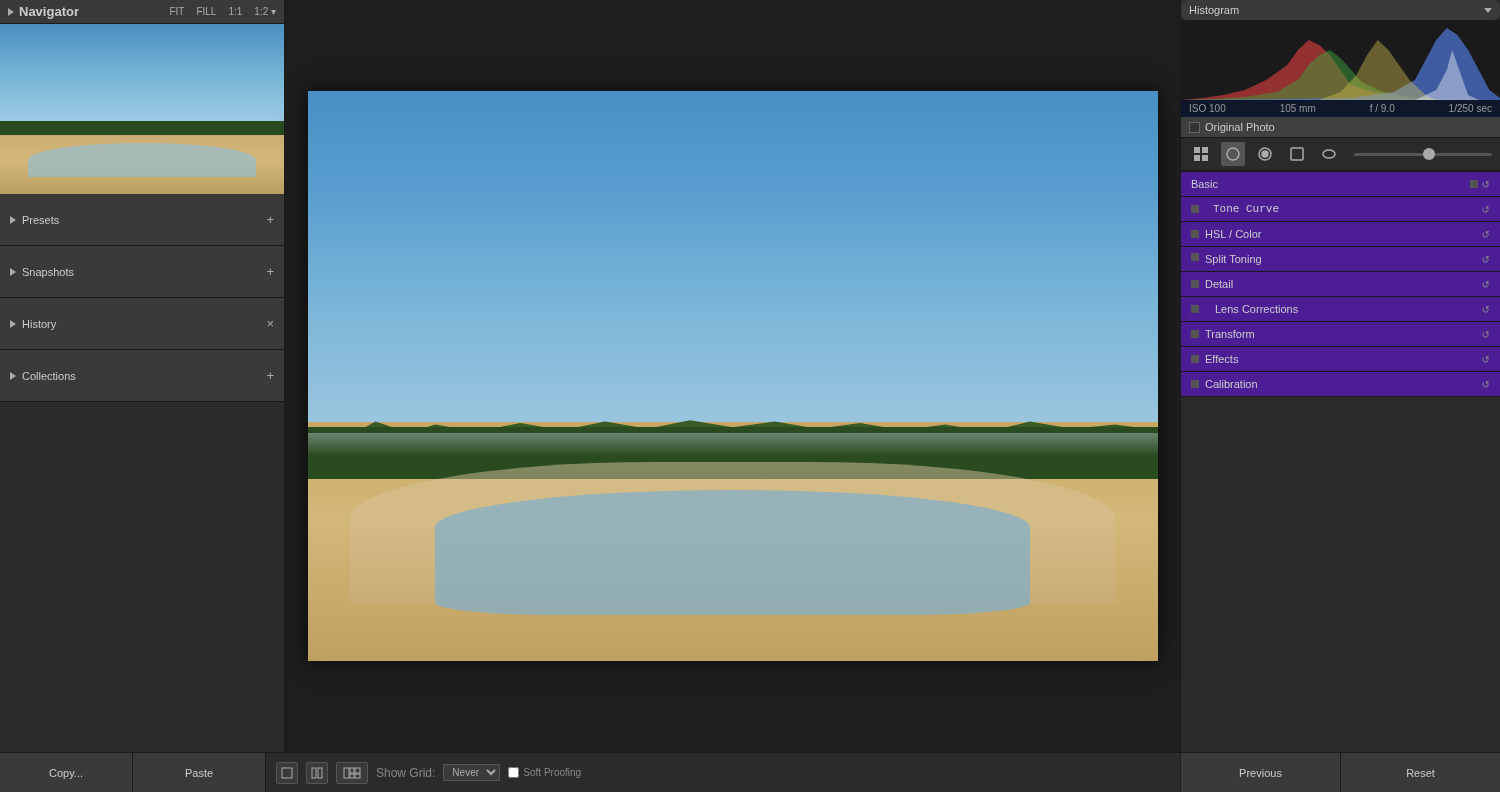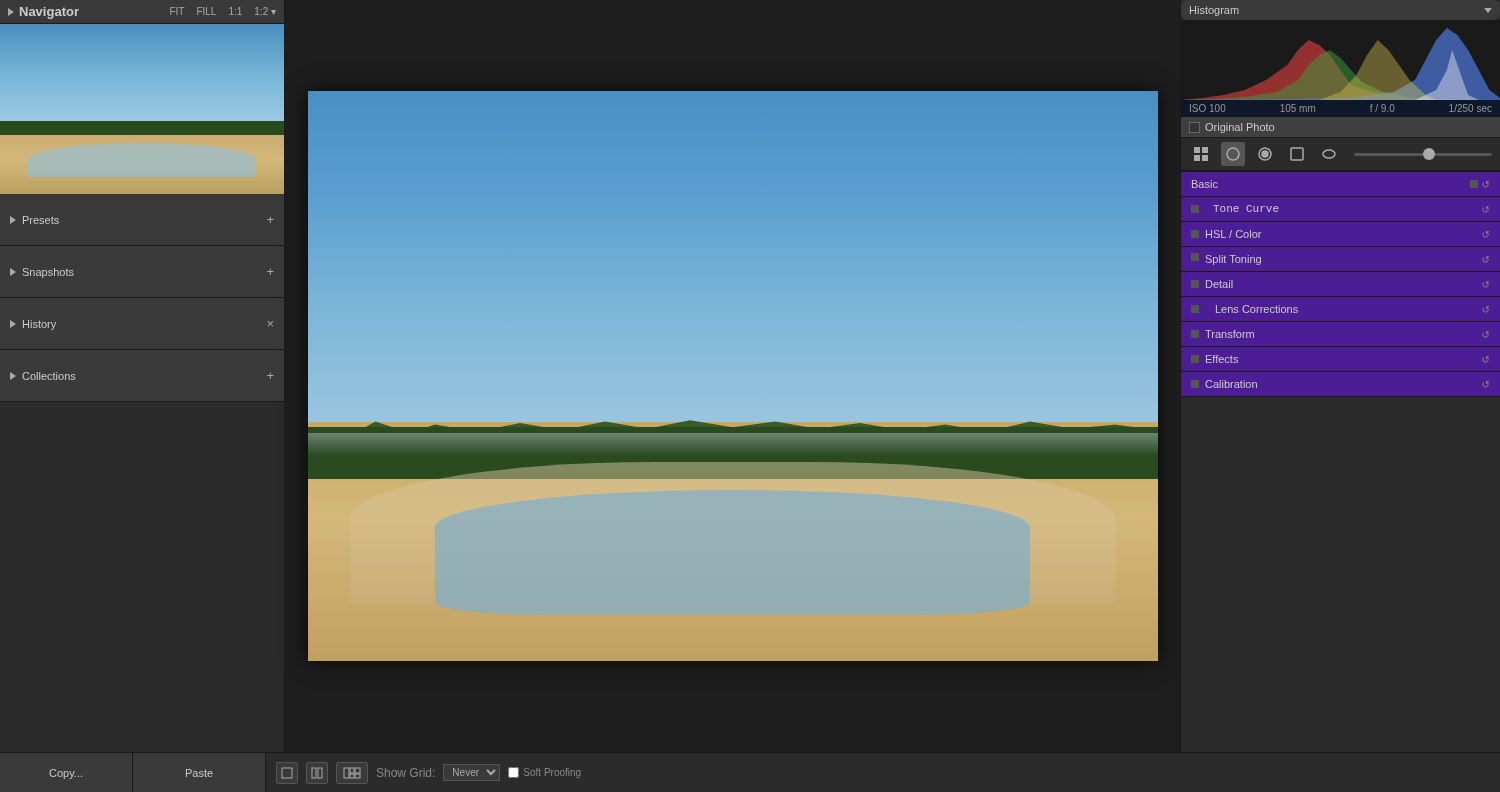--- a/index.html
+++ b/index.html
@@ -775,14 +775,18 @@
     <span class="show-grid-label">Show Grid:</span>
     <select class="dropdown-mini">
       <option>Never</option>
     </select>
     <div class="soft-proofing-check">
       <input type="checkbox" style="width: 11px; height: 11px;">
       <span>Soft Proofing</span>
     </div>
   </div>
 
+  <div class="right-bottom">
+    <button class="prev-btn">Previous</button>
+    <button class="reset-btn">Reset</button>
+  </div>
 
 </div>
 
 </body></html>

